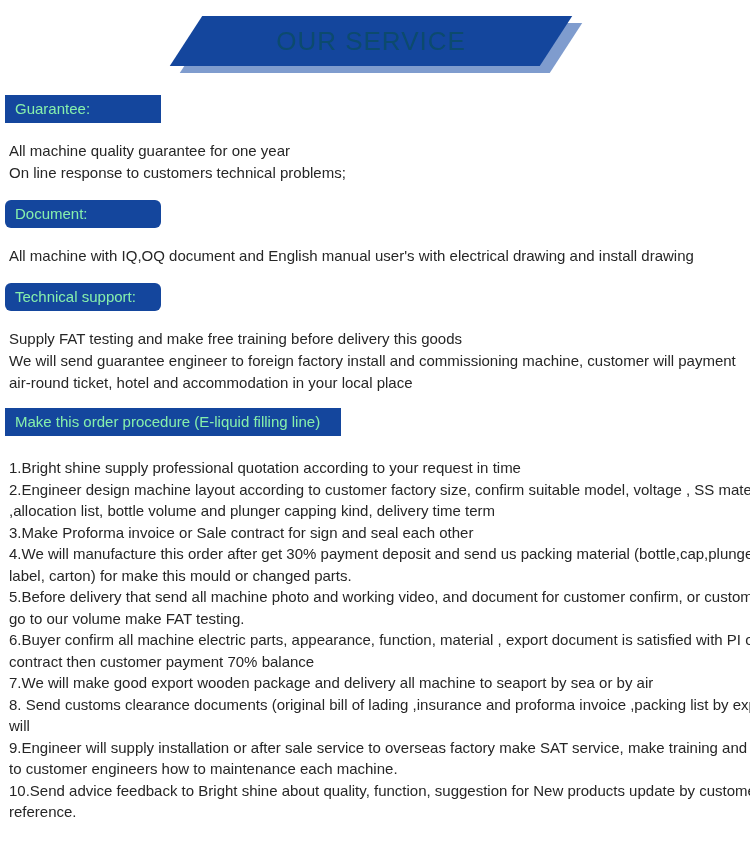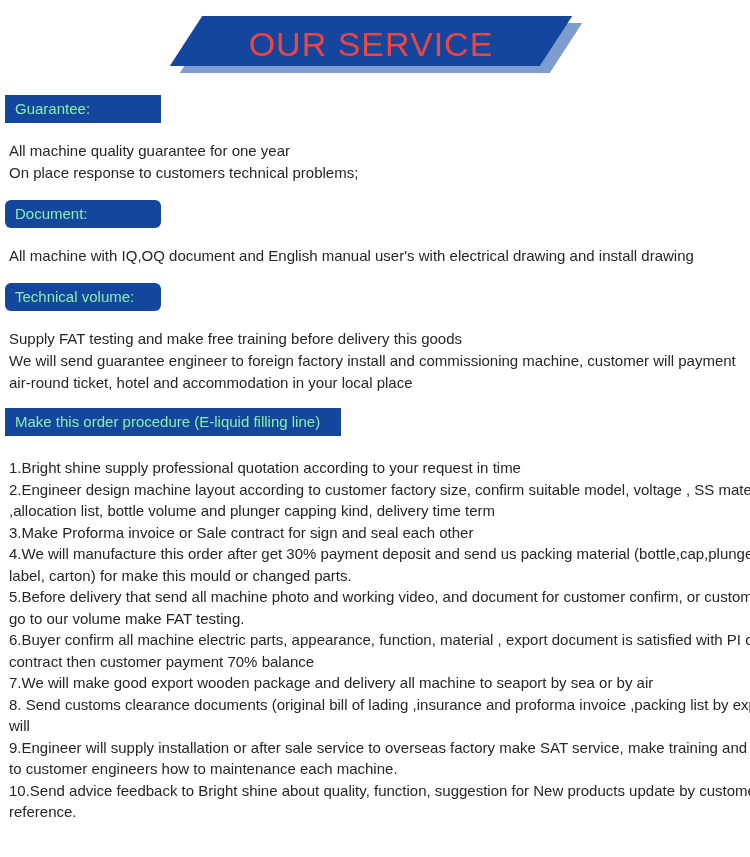--- a/index.html
+++ b/index.html
@@ -20,24 +20,24 @@
     transform:skewX(-33deg);
   }
   .banner-main{
     position:absolute;
     left:186px;top:16px;width:370px;height:50px;
     background:#14469d;
     transform:skewX(-33deg);
   }
   .banner-title{
     position:absolute;
-    left:186px;top:16px;width:370px;height:56px;
+    left:186px;top:16px;width:370px;height:50px;
     display:flex;align-items:center;justify-content:center;
-    color:#ef4444;
-    font-size:34px;
+    color:#0c4a6e;
+    font-size:26px;
     letter-spacing:1px;
     white-space:nowrap;
   }
   
   .content{display:flow-root;}
   .label-box{
     display:block;
     margin-left:5px;
     height:28px;line-height:28px;
     padding-left:10px;
@@ -65,29 +65,29 @@
 
   <div class="banner-shadow"></div>
   <div class="banner-main"></div>
   <div class="banner-title">OUR SERVICE</div>
 
   <div class="content">
 
     <div class="label-box label-small mt-first">Guarantee:</div>
     <div class="para mt-17">
       <div class="line">All machine quality guarantee for one year</div>
-      <div class="line">On place response to customers technical problems;</div>
+      <div class="line">On line response to customers technical problems;</div>
     </div>
 
     <div class="label-box label-small mt-16">Document:</div>
     <div class="para mt-17">
       <div class="line">All machine with IQ,OQ document and English manual user's with electrical drawing and install drawing</div>
     </div>
 
-    <div class="label-box label-small mt-16">Technical volume:</div>
+    <div class="label-box label-small mt-16">Technical support:</div>
     <div class="para mt-17">
       <div class="line">Supply FAT testing and make free training before delivery this goods</div>
       <div class="line">We will send guarantee engineer to foreign factory install and commissioning machine, customer will payment</div>
       <div class="line">air-round ticket, hotel and accommodation in your local place</div>
     </div>
 
     <div class="label-box label-wide mt-14">Make this order procedure (E-liquid filling line)</div>
     <div class="list mt-21">
       <div class="item">
         <div class="line">1.Bright shine supply professional quotation according to your request in time</div>

